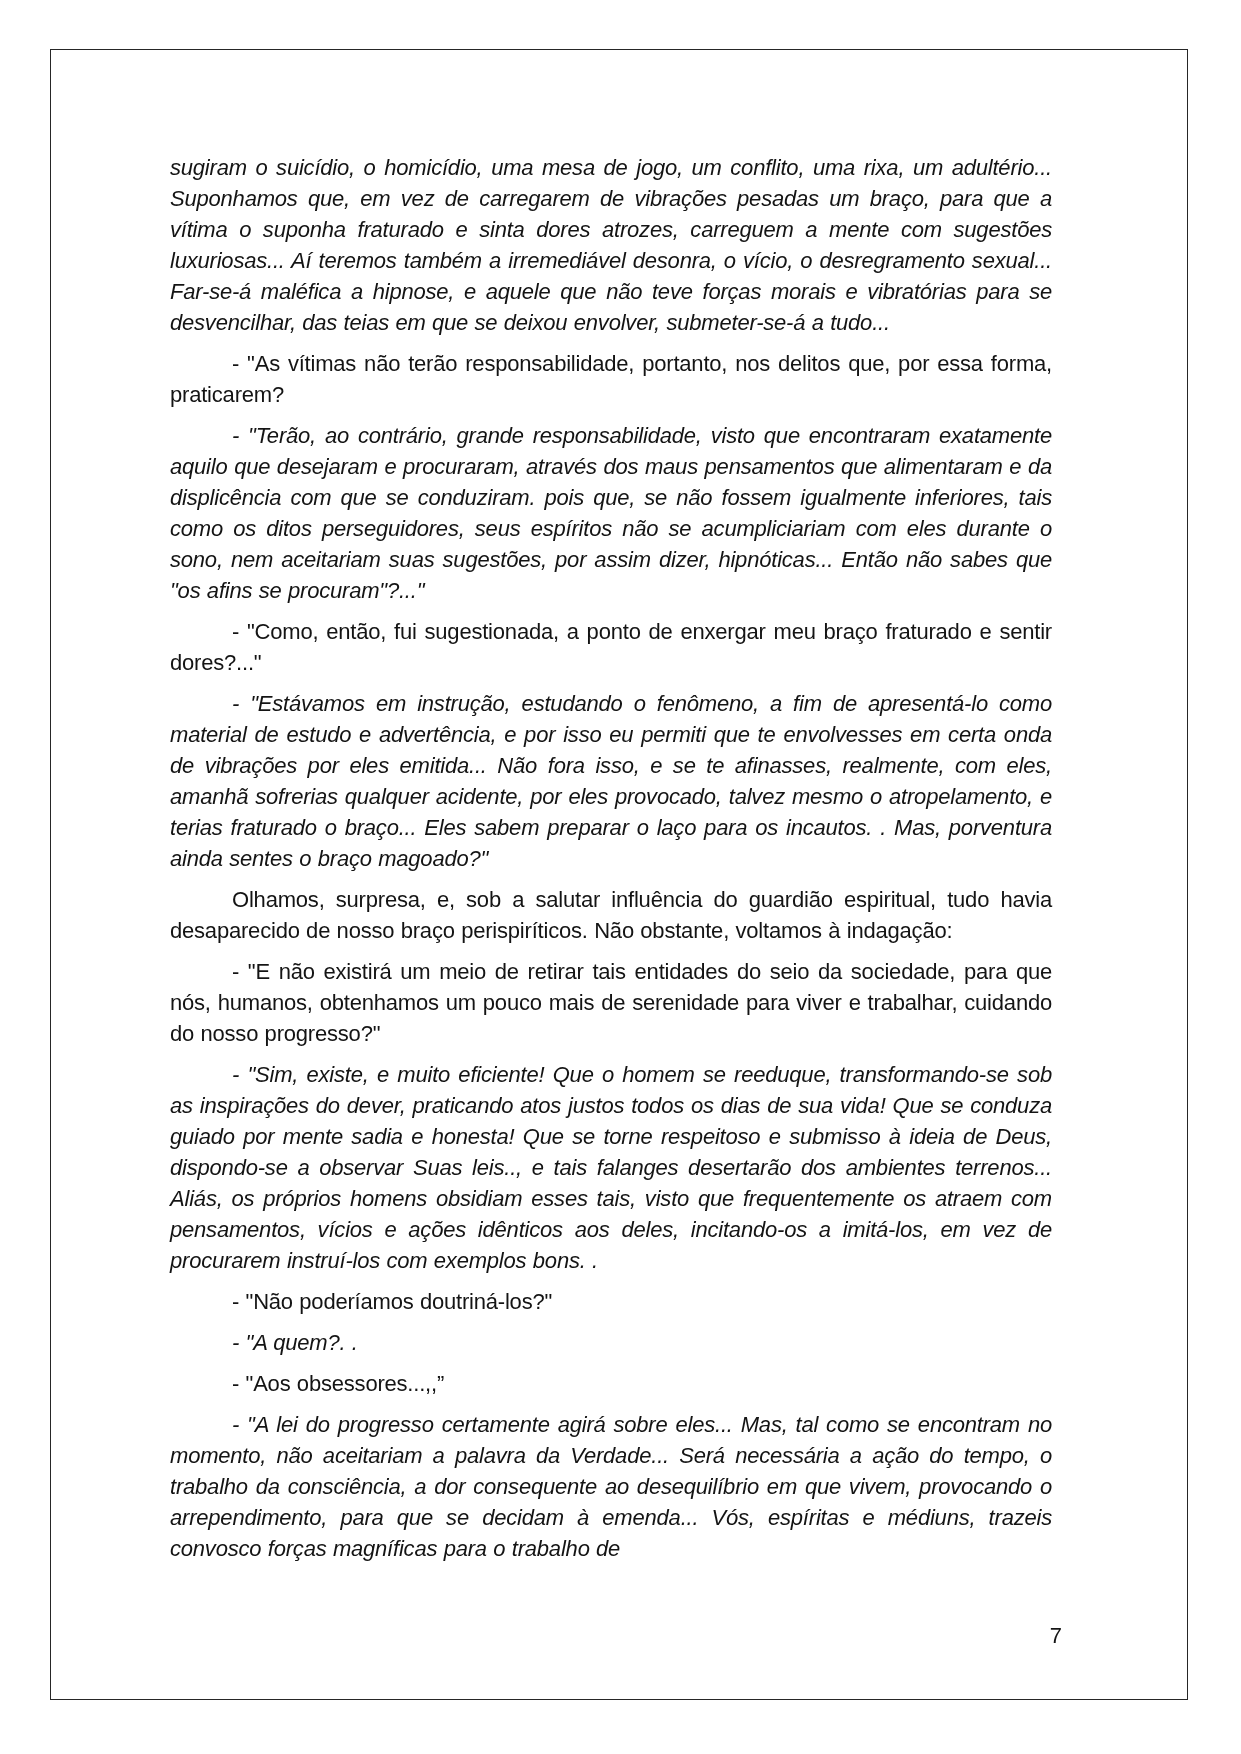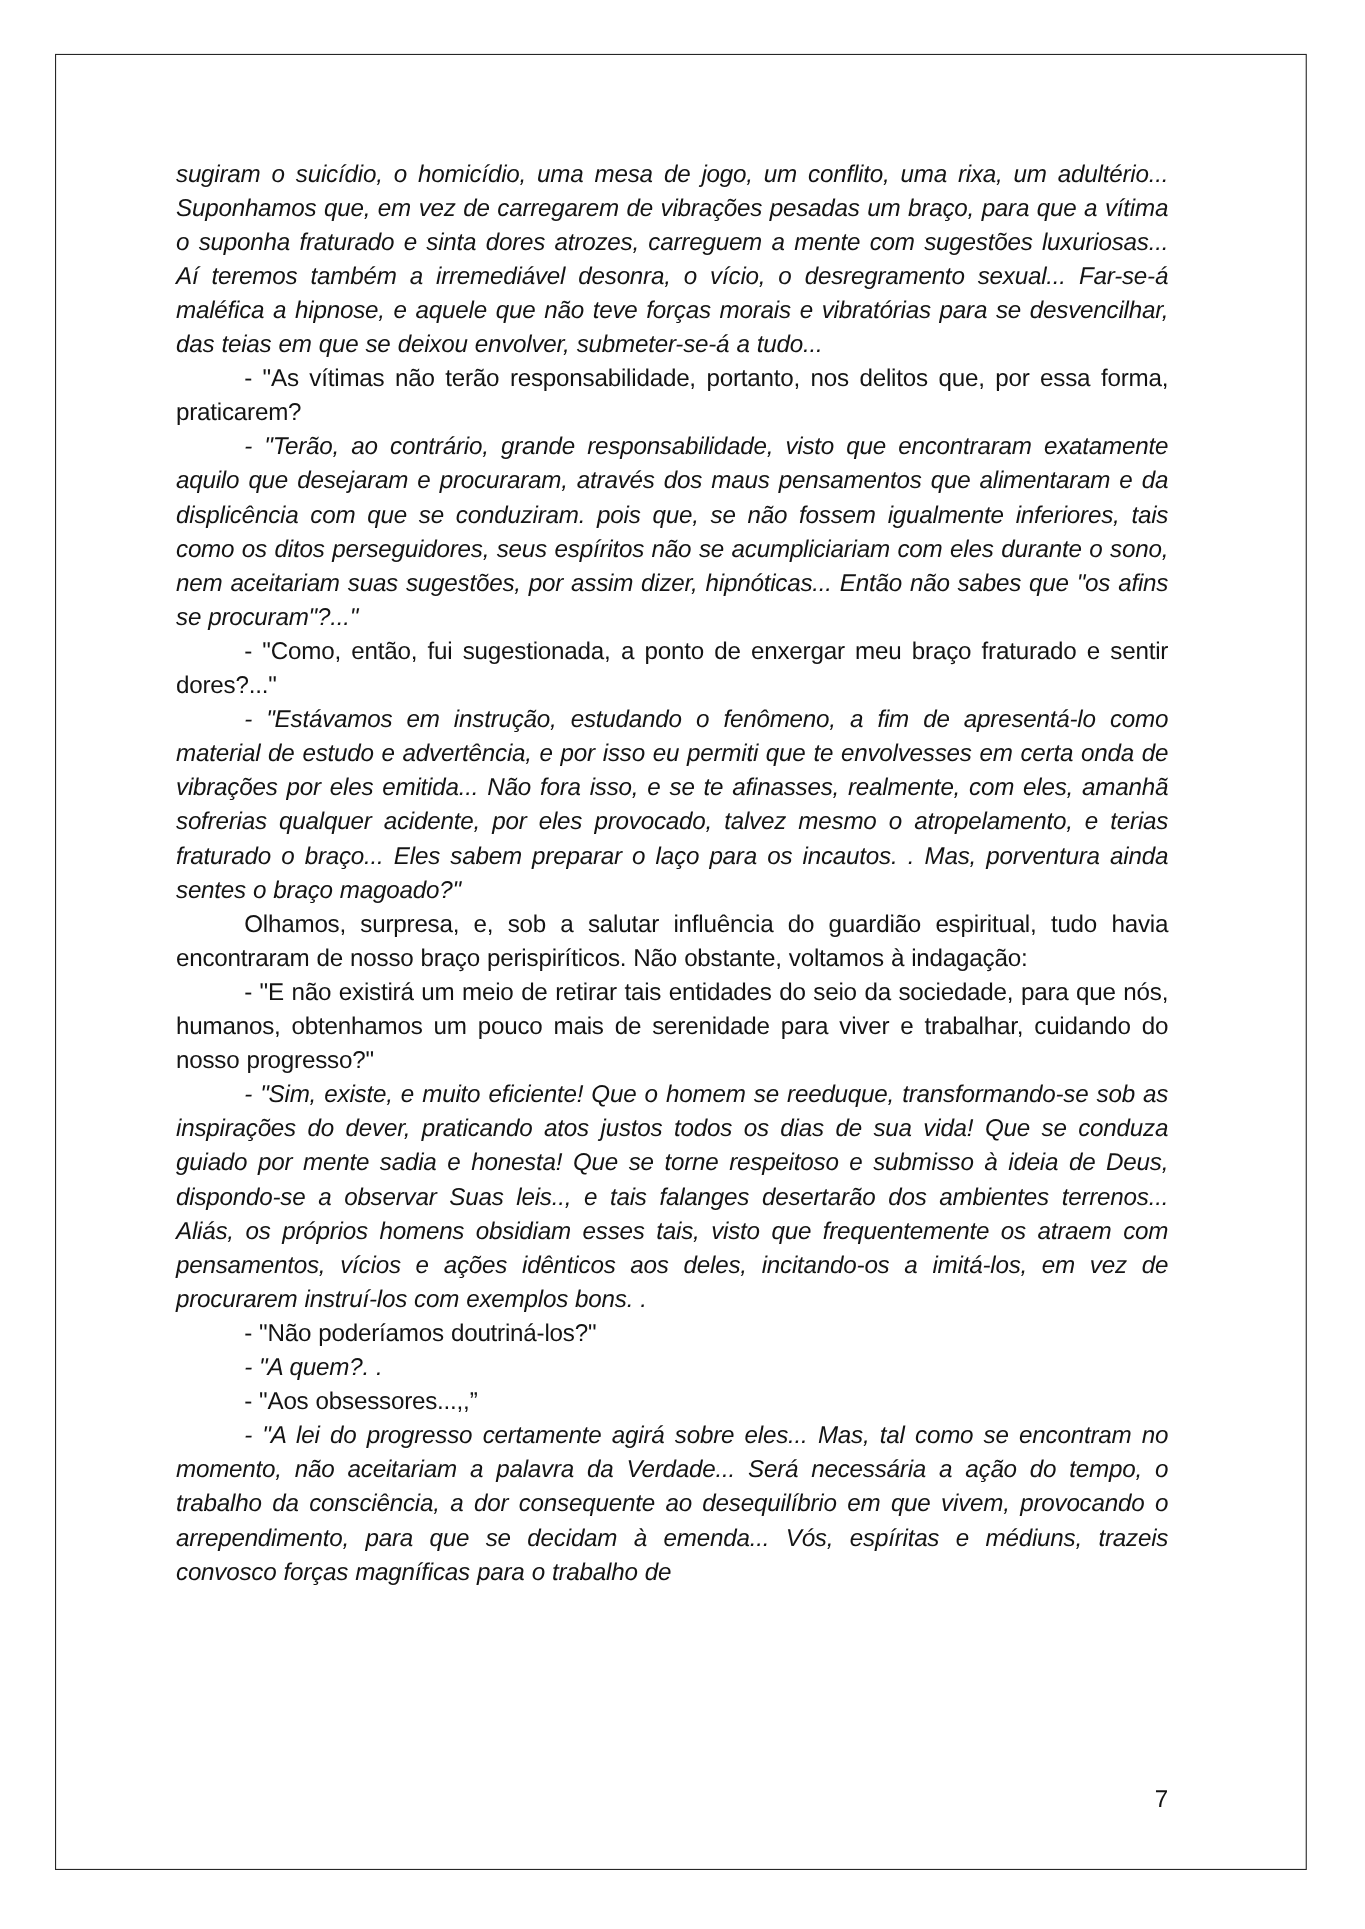--- a/index.html
+++ b/index.html
@@ -25,21 +25,21 @@
     border: 1.5px solid #262626;
     box-sizing: border-box;
   }
   .text-block {
     position: absolute;
     left: 160px;
     top: 142px;
     width: 902px;
   }
   .text-block p {
-    margin: 0;
+    margin: 10px;
     padding: 0;
     font-size: 22px;
     line-height: 31px;
     text-align: justify;
     letter-spacing: -0.2px;
     word-spacing: 0.5px;
   }
   .text-block p.italic {
     font-style: italic;
   }
@@ -62,21 +62,21 @@
 
 <div class="page">
   <div class="frame"></div>
 
   <div class="text-block">
     <p class="italic">sugiram o suicídio, o homicídio, uma mesa de jogo, um conflito, uma rixa, um adultério... Suponhamos que, em vez de carregarem de vibrações pesadas um braço, para que a vítima o suponha fraturado e sinta dores atrozes, carreguem a mente com sugestões luxuriosas... Aí teremos também a irremediável desonra, o vício, o desregramento sexual... Far-se-á maléfica a hipnose, e aquele que não teve forças morais e vibratórias para se desvencilhar, das teias em que se deixou envolver, submeter-se-á a tudo...</p>
     <p class="indent">- "As vítimas não terão responsabilidade, portanto, nos delitos que, por essa forma, praticarem?</p>
     <p class="italic indent">- "Terão, ao contrário, grande responsabilidade, visto que encontraram exatamente aquilo que desejaram e procuraram, através dos maus pensamentos que alimentaram e da displicência com que se conduziram. pois que, se não fossem igualmente inferiores, tais como os ditos perseguidores, seus espíritos não se acumpliciariam com eles durante o sono, nem aceitariam suas sugestões, por assim dizer, hipnóticas... Então não sabes que "os afins se procuram"?..."</p>
     <p class="indent">- "Como, então, fui sugestionada, a ponto de enxergar meu braço fraturado e sentir dores?..."</p>
     <p class="italic indent">- "Estávamos em instrução, estudando o fenômeno, a fim de apresentá-lo como material de estudo e advertência, e por isso eu permiti que te envolvesses em certa onda de vibrações por eles emitida... Não fora isso, e se te afinasses, realmente, com eles, amanhã sofrerias qualquer acidente, por eles provocado, talvez mesmo o atropelamento, e terias fraturado o braço... Eles sabem preparar o laço para os incautos. . Mas, porventura ainda sentes o braço magoado?"</p>
-    <p class="indent">Olhamos, surpresa, e, sob a salutar influência do guardião espiritual, tudo havia encontraram de nosso braço perispiríticos. Não obstante, voltamos à indagação:</p>
+    <p class="indent">Olhamos, surpresa, e, sob a salutar influência do guardião espiritual, tudo havia desaparecido de nosso braço perispiríticos. Não obstante, voltamos à indagação:</p>
     <p class="indent">- "E não existirá um meio de retirar tais entidades do seio da sociedade, para que nós, humanos, obtenhamos um pouco mais de serenidade para viver e trabalhar, cuidando do nosso progresso?"</p>
     <p class="italic indent">- "Sim, existe, e muito eficiente! Que o homem se reeduque, transformando-se sob as inspirações do dever, praticando atos justos todos os dias de sua vida! Que se conduza guiado por mente sadia e honesta! Que se torne respeitoso e submisso à ideia de Deus, dispondo-se a observar Suas leis.., e tais falanges desertarão dos ambientes terrenos... Aliás, os próprios homens obsidiam esses tais, visto que frequentemente os atraem com pensamentos, vícios e ações idênticos aos deles, incitando-os a imitá-los, em vez de procurarem instruí-los com exemplos bons. .</p>
     <p class="indent">- "Não poderíamos doutriná-los?"</p>
     <p class="italic indent">- "A quem?. .</p>
     <p class="indent">- "Aos obsessores...,,”</p>
     <p class="italic indent">- "A lei do progresso certamente agirá sobre eles... Mas, tal como se encontram no momento, não aceitariam a palavra da Verdade... Será necessária a ação do tempo, o trabalho da consciência, a dor consequente ao desequilíbrio em que vivem, provocando o arrependimento, para que se decidam à emenda... Vós, espíritas e médiuns, trazeis convosco forças magníficas para o trabalho de</p>
   </div>
 
   <div class="page-number">7</div>
 </div>

